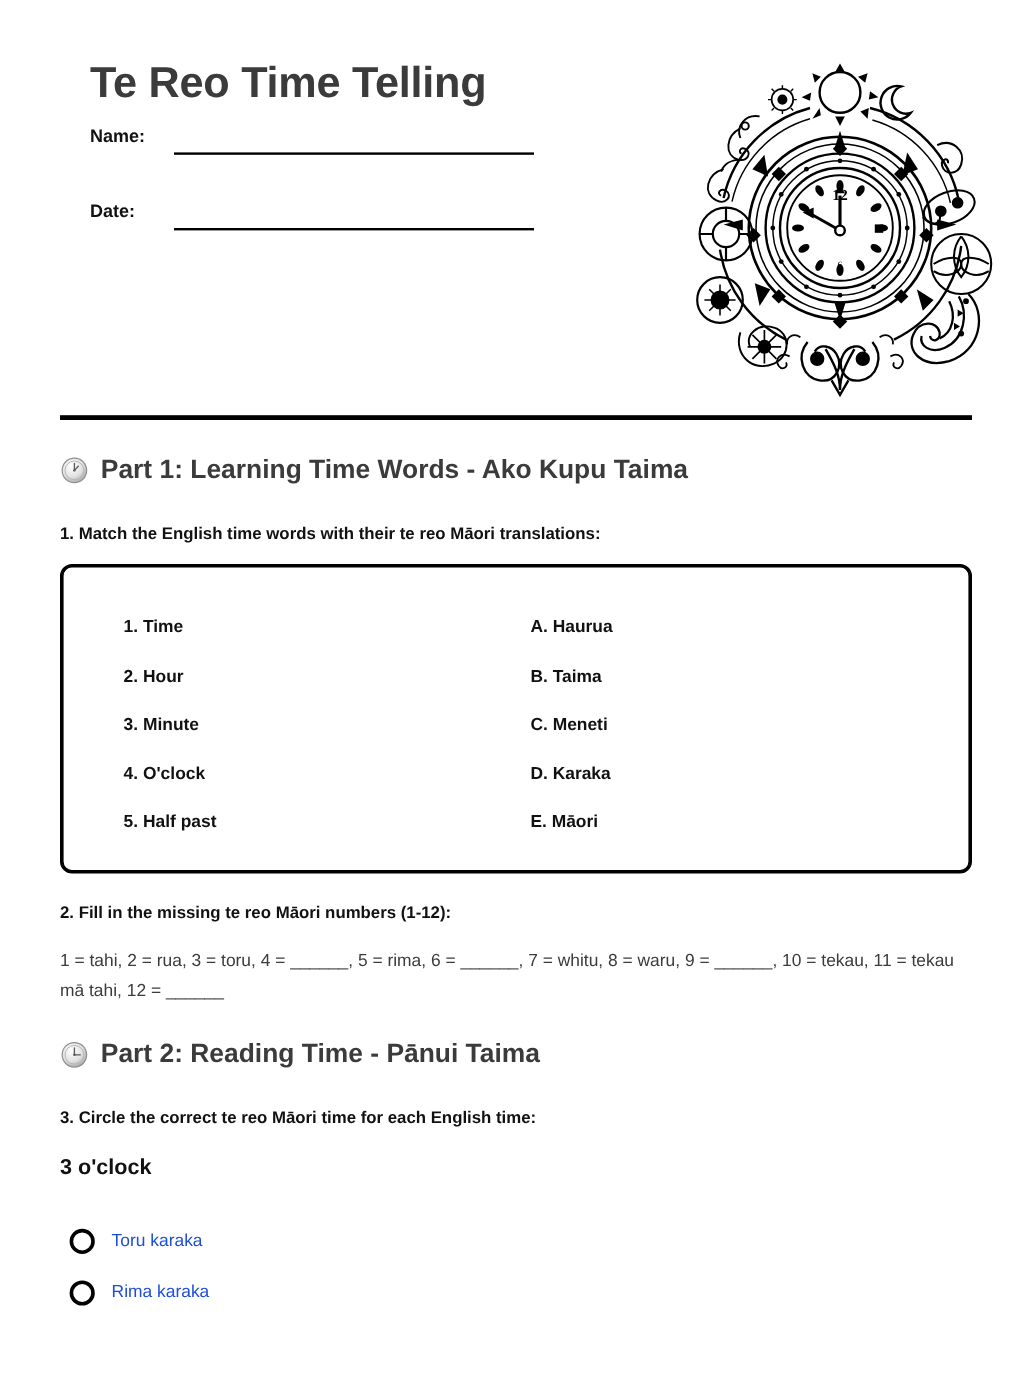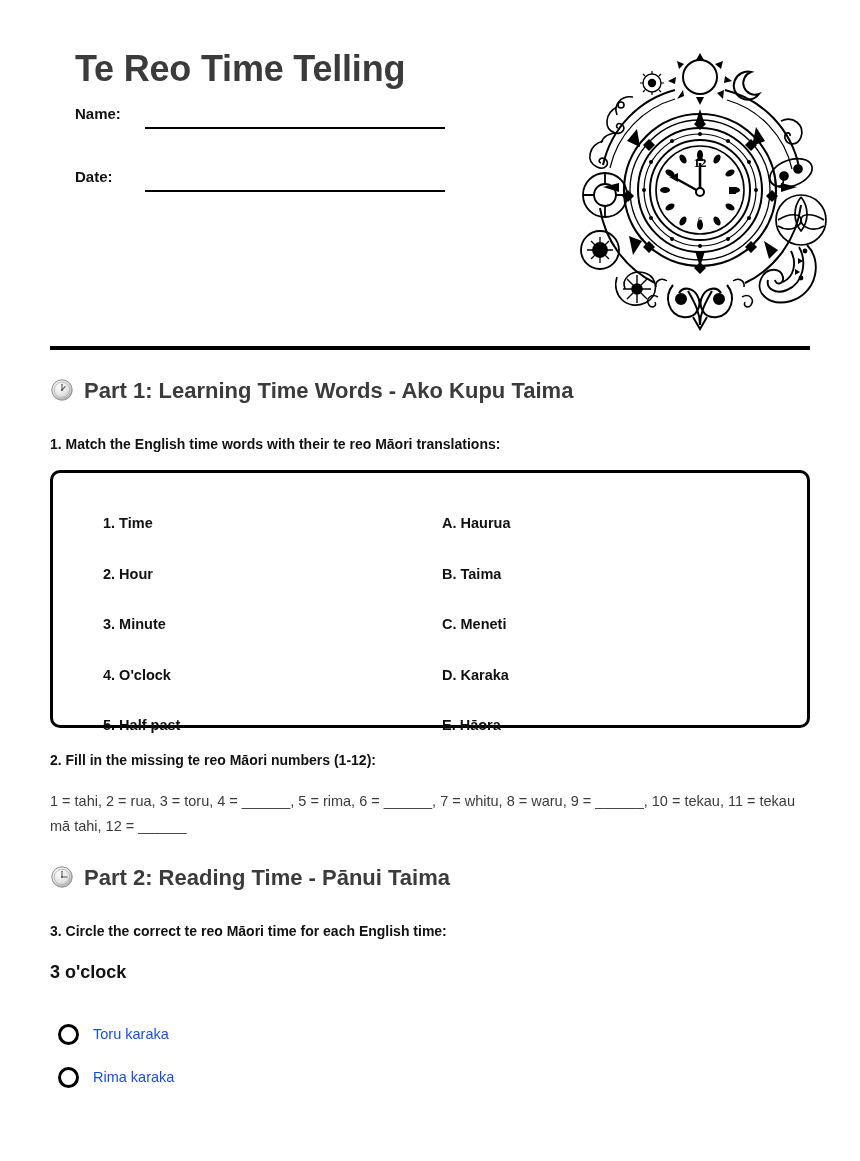--- a/index.html
+++ b/index.html
@@ -84,21 +84,21 @@
     width: 760px;
     height: 0;
     border-bottom: 4px solid #000000;
   }
 
   
   .content { position: absolute; left: 50px; top: 378px; width: 760px; }
 
   .part-heading {
     display: flex;
-    align-items: flex-start;
+    align-items: flex-end;
     gap: 10px;
     font-size: 22px;
     font-weight: bold;
     color: #3b3b3b;
     margin: 0 0 30px 0;
     white-space: nowrap;
   }
   .emoji-clock {
     flex: 0 0 auto;
     width: 24px;
@@ -120,21 +120,21 @@
     margin-top: 16px;
     border: 3px solid #000000;
     border-radius: 10px;
     padding: 30px 26px 30px 26px;
     box-sizing: border-box;
     height: 258px;
   }
   .match-grid {
     display: grid;
     grid-template-columns: 1fr 1fr;
-    row-gap: 10px;
+    row-gap: 0;
   }
   .match-cell {
     font-size: 14.5px;
     font-weight: bold;
     color: #111111;
     height: 40.5px;
     line-height: 40.5px;
     white-space: nowrap;
   }
   .match-cell.left  { padding-left: 24px; }
@@ -409,21 +409,21 @@
       <div class="match-grid">
         <div class="match-cell left">1. Time</div>
         <div class="match-cell right">A. Haurua</div>
         <div class="match-cell left">2. Hour</div>
         <div class="match-cell right">B. Taima</div>
         <div class="match-cell left">3. Minute</div>
         <div class="match-cell right">C. Meneti</div>
         <div class="match-cell left">4. O'clock</div>
         <div class="match-cell right">D. Karaka</div>
         <div class="match-cell left">5. Half past</div>
-        <div class="match-cell right">E. Hāora</div>
+        <div class="match-cell right">E. Māori</div>
       </div>
     </div>
 
     <div class="fill-block">
       <p class="q-text">2. Fill in the missing te reo Māori numbers (1-12):</p>
       <p class="fill-text">1 = tahi, 2 = rua, 3 = toru, 4 = ______, 5 = rima, 6 = ______, 7 = whitu, 8 = waru, 9 = ______, 10 = tekau, 11 = tekau mā tahi, 12 = ______</p>
     </div>
 
     <div class="part2">
       <div class="part-heading">

